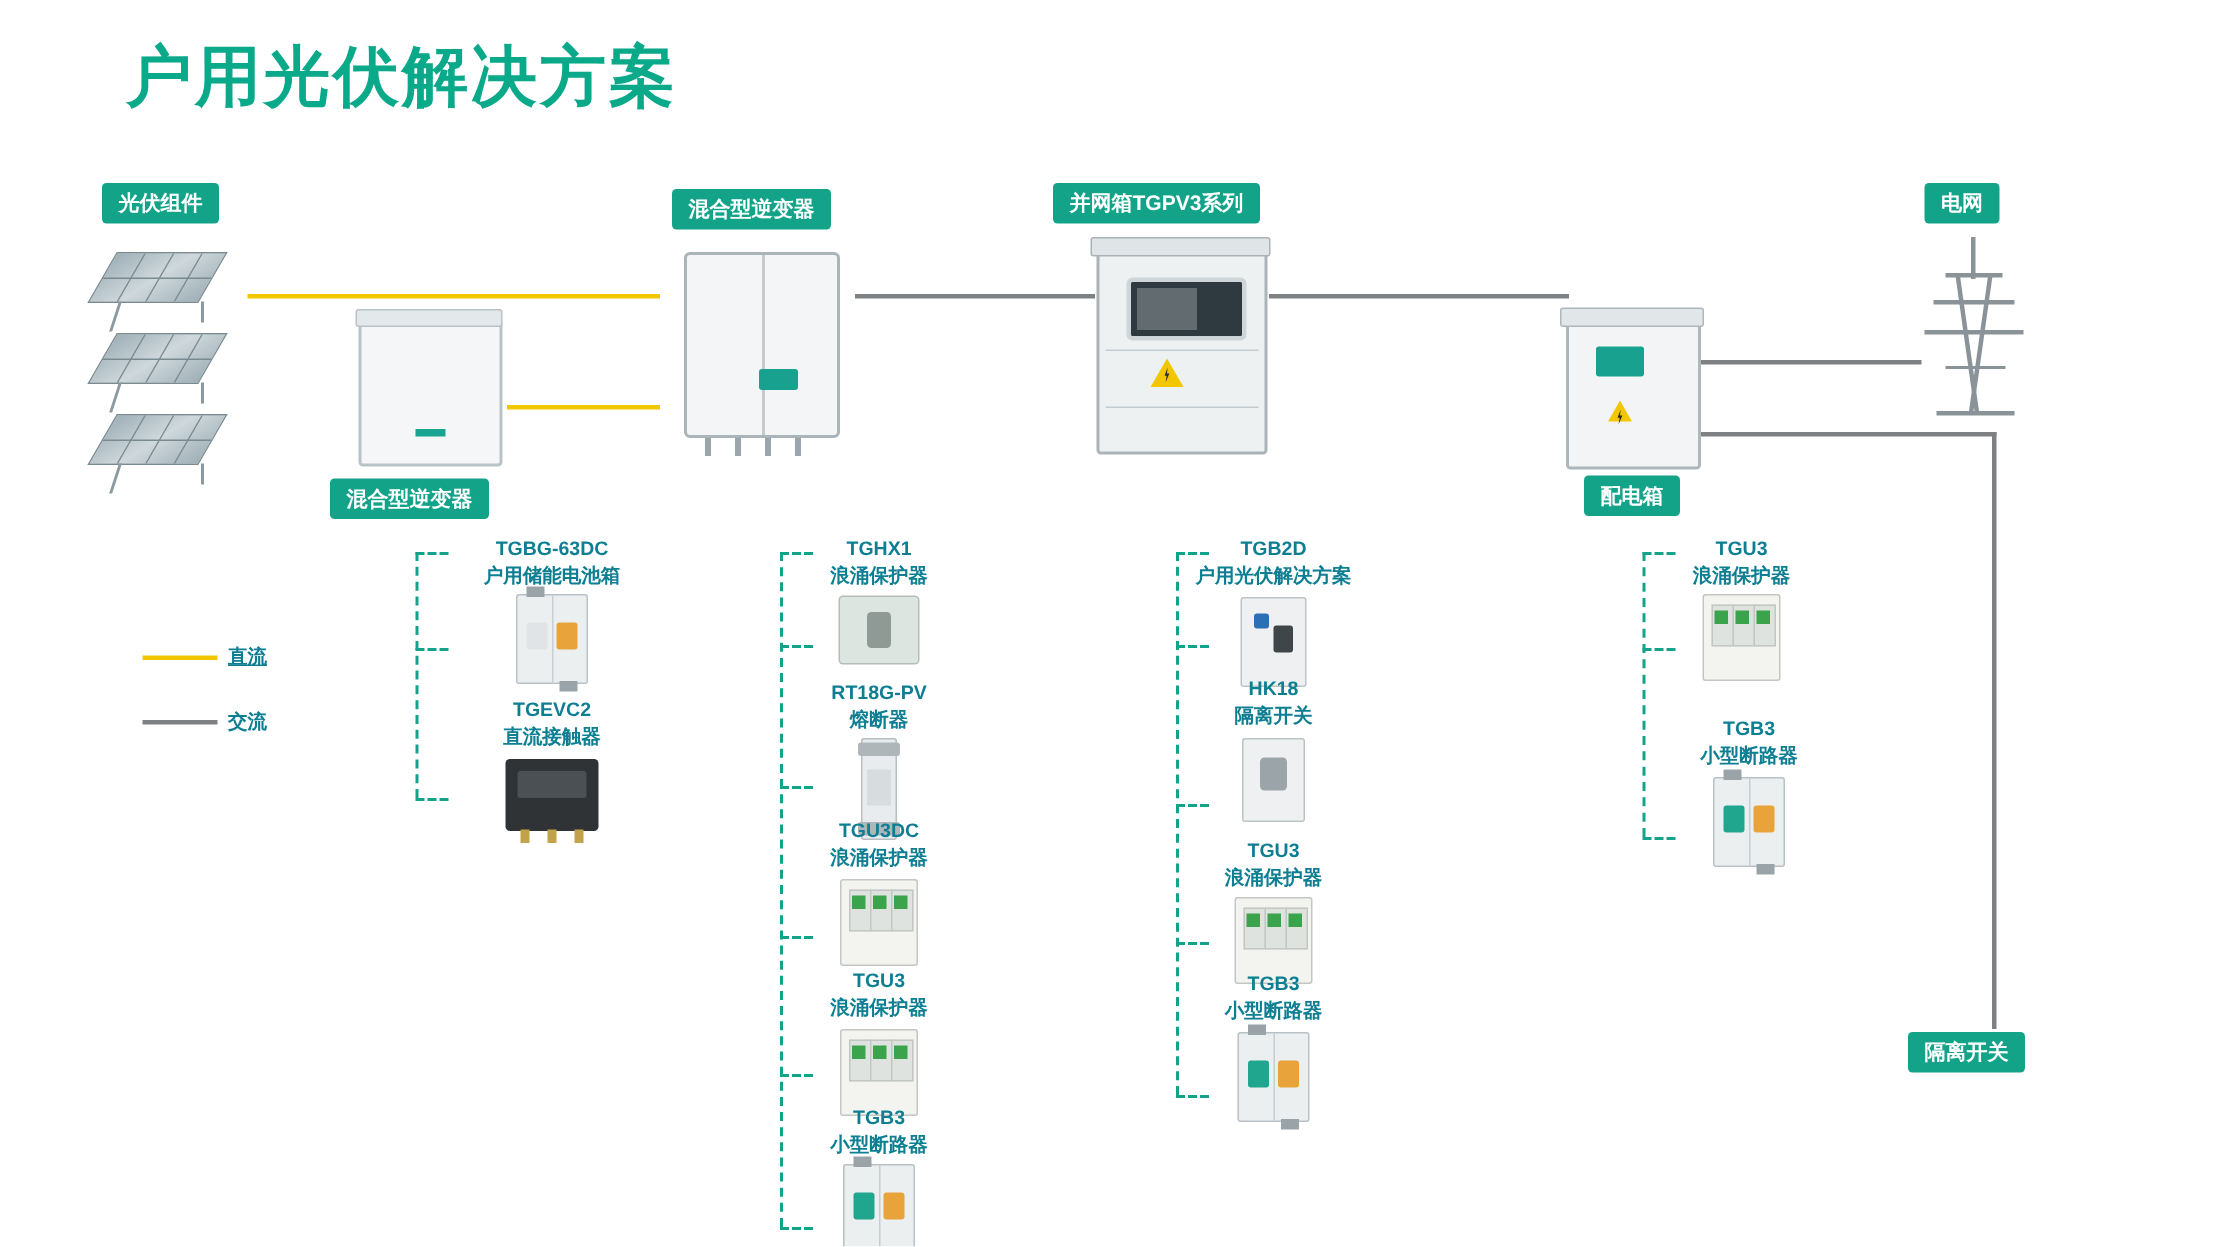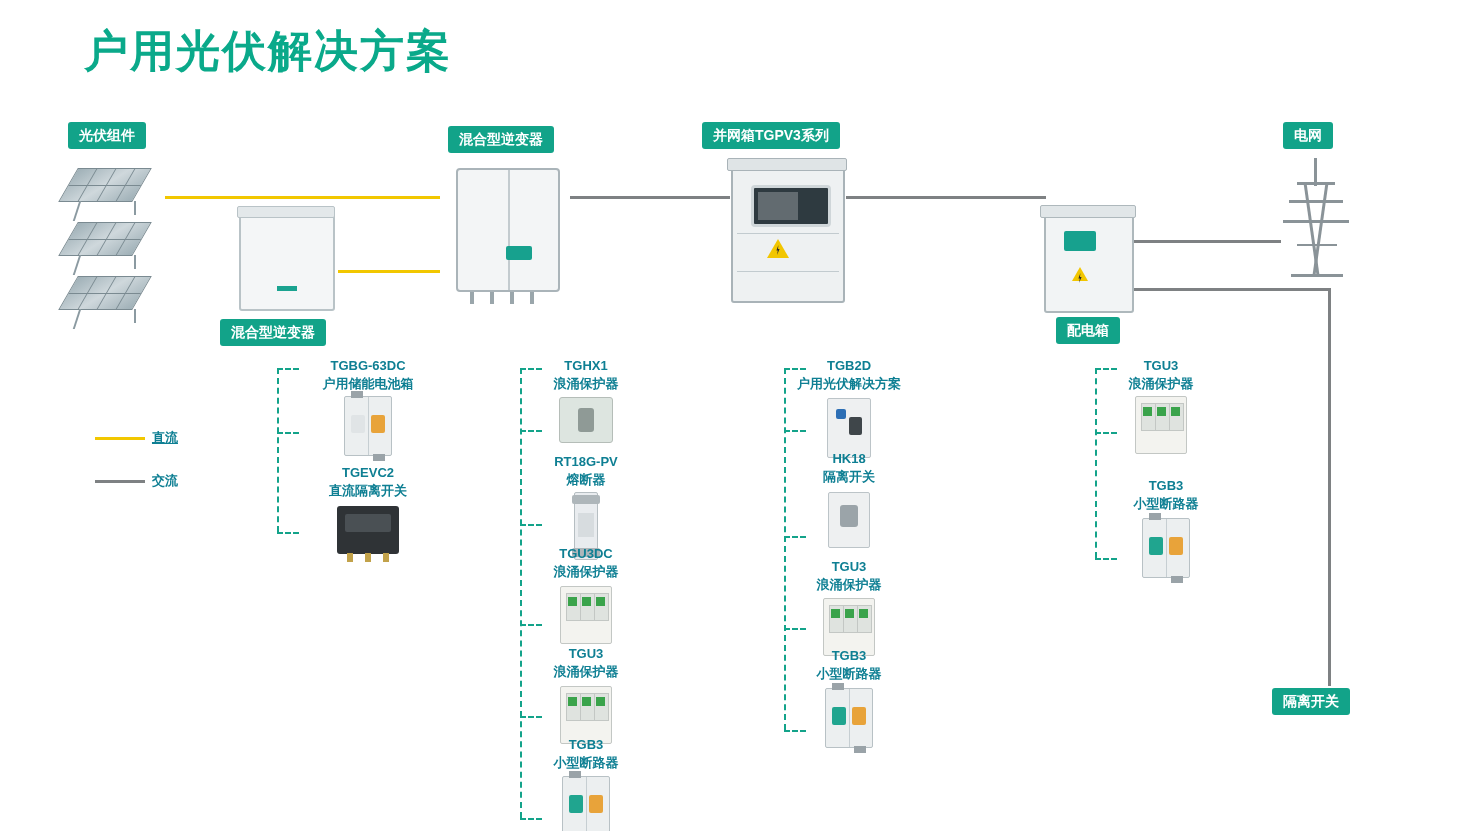--- a/index.html
+++ b/index.html
@@ -575,21 +575,21 @@
       <div class="slot"></div>
       <div class="lever" style="background:#e0e4e6;"></div>
       <div class="lever2" style="background:#e8a33a;"></div>
       <div class="term" style="left:6px; top:-6px;"></div>
       <div class="term" style="right:6px; bottom:-6px;"></div>
     </div>
   </div>
 
   <div class="comp-label" style="left:368px; top:464px;">
     <span>TGEVC2</span><br>
-    <span>直流隔离开关</span>
+    <span>直流接触器</span>
   </div>
   <div class="dev" style="left:368px; top:506px;">
     <div class="contactor">
       <div class="coil"></div>
       <div class="pin" style="left:10px;"></div>
       <div class="pin" style="left:28px;"></div>
       <div class="pin" style="left:46px;"></div>
     </div>
   </div>
 

